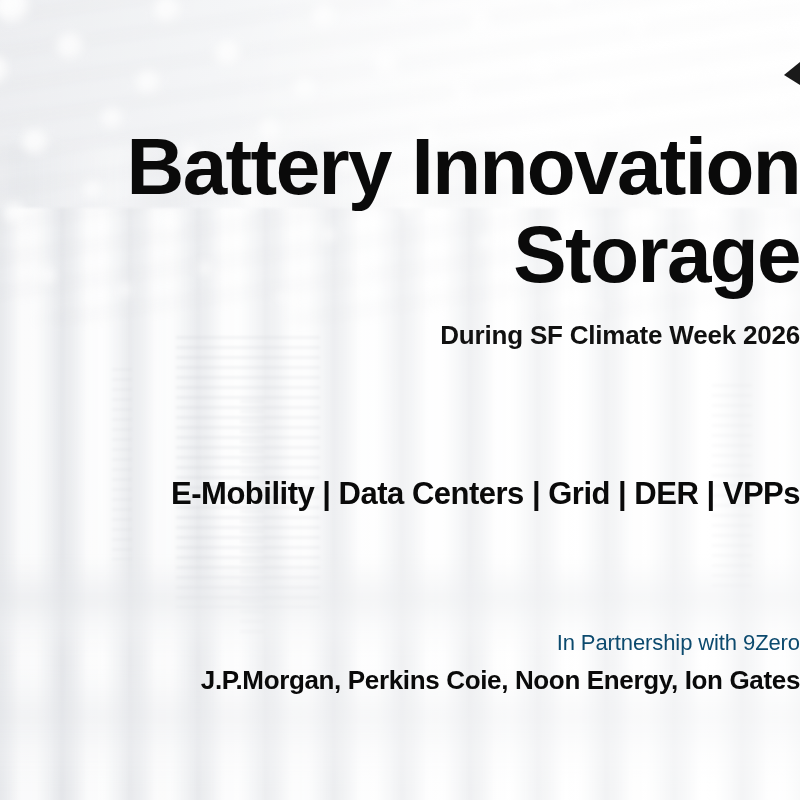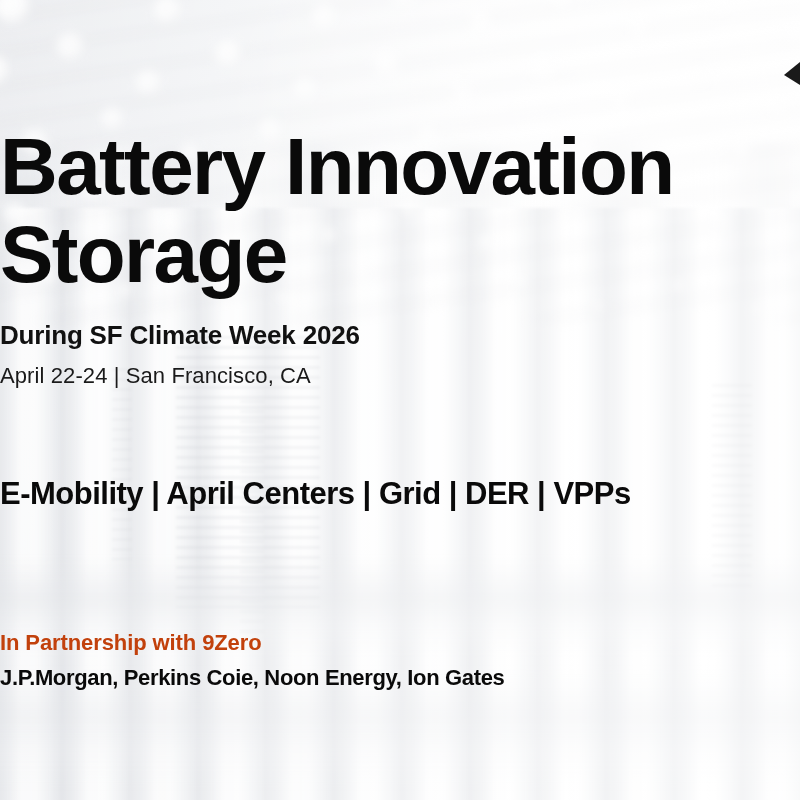--- a/index.html
+++ b/index.html
@@ -141,21 +141,21 @@
     z-index:2;
   }
   .corner-mark svg { display:block; }
 
   
   .content {
     position:relative;
     z-index:3;
     width:800px; height:800px;
     color:#0d0d0d;
-    text-align:left;
+    text-align:right;
     border-radius:11px;
   }
 
   .title-block { position:absolute; left:0; right:0; top:128px; }
   .title-line {
     font-size:80px;
     line-height:.97;
     font-weight:900;
     letter-spacing:-1.6px;
     color:#0a0a0a;
@@ -195,34 +195,34 @@
   .org-block { position:absolute; left:0; right:0; top:618px; }
   .org-host {
     font-size:28px;
     font-weight:800;
     letter-spacing:-.4px;
     color:#0a0a0a;
   }
   .org-partner {
     margin-top:12px;
     font-size:22px;
-    font-weight:700;
+    font-weight:400;
     letter-spacing:-.1px;
-    color:#c2410c;
+    color:#0c4a6e;
   }
   .sponsor-label {
     margin-top:16px;
     font-size:25px;
     font-weight:400;
     letter-spacing:0;
     color:#1a1a1a;
   }
   .sponsor-names {
     margin-top:9px;
-    font-size:22px;
+    font-size:26px;
     font-weight:800;
     letter-spacing:-.35px;
     color:#0a0a0a;
   }
 </style>
 </head>
 <body>
 
 <div class="poster">
 
@@ -306,25 +306,24 @@
 
   <div class="content">
 
     <div class="title-block">
       <div class="title-line l1">Battery Innovation</div>
       <div class="title-line l2">Storage</div>
     </div>
 
     <div class="when-block">
       <div class="when-main">During SF Climate Week 2026</div>
-      <div class="when-sub">April 22-24 | San Francisco, CA</div>
     </div>
 
     <div class="topics-block">
-      <div class="topics-main">E-Mobility | April Centers | Grid | DER | VPPs</div>
+      <div class="topics-main">E-Mobility | Data Centers | Grid | DER | VPPs</div>
     </div>
 
     <div class="org-block">
       <div class="org-partner">In Partnership with 9Zero</div>
       <div class="sponsor-names">J.P.Morgan, Perkins Coie, Noon Energy, Ion Gates</div>
     </div>
 
   </div>
 </div>
 

